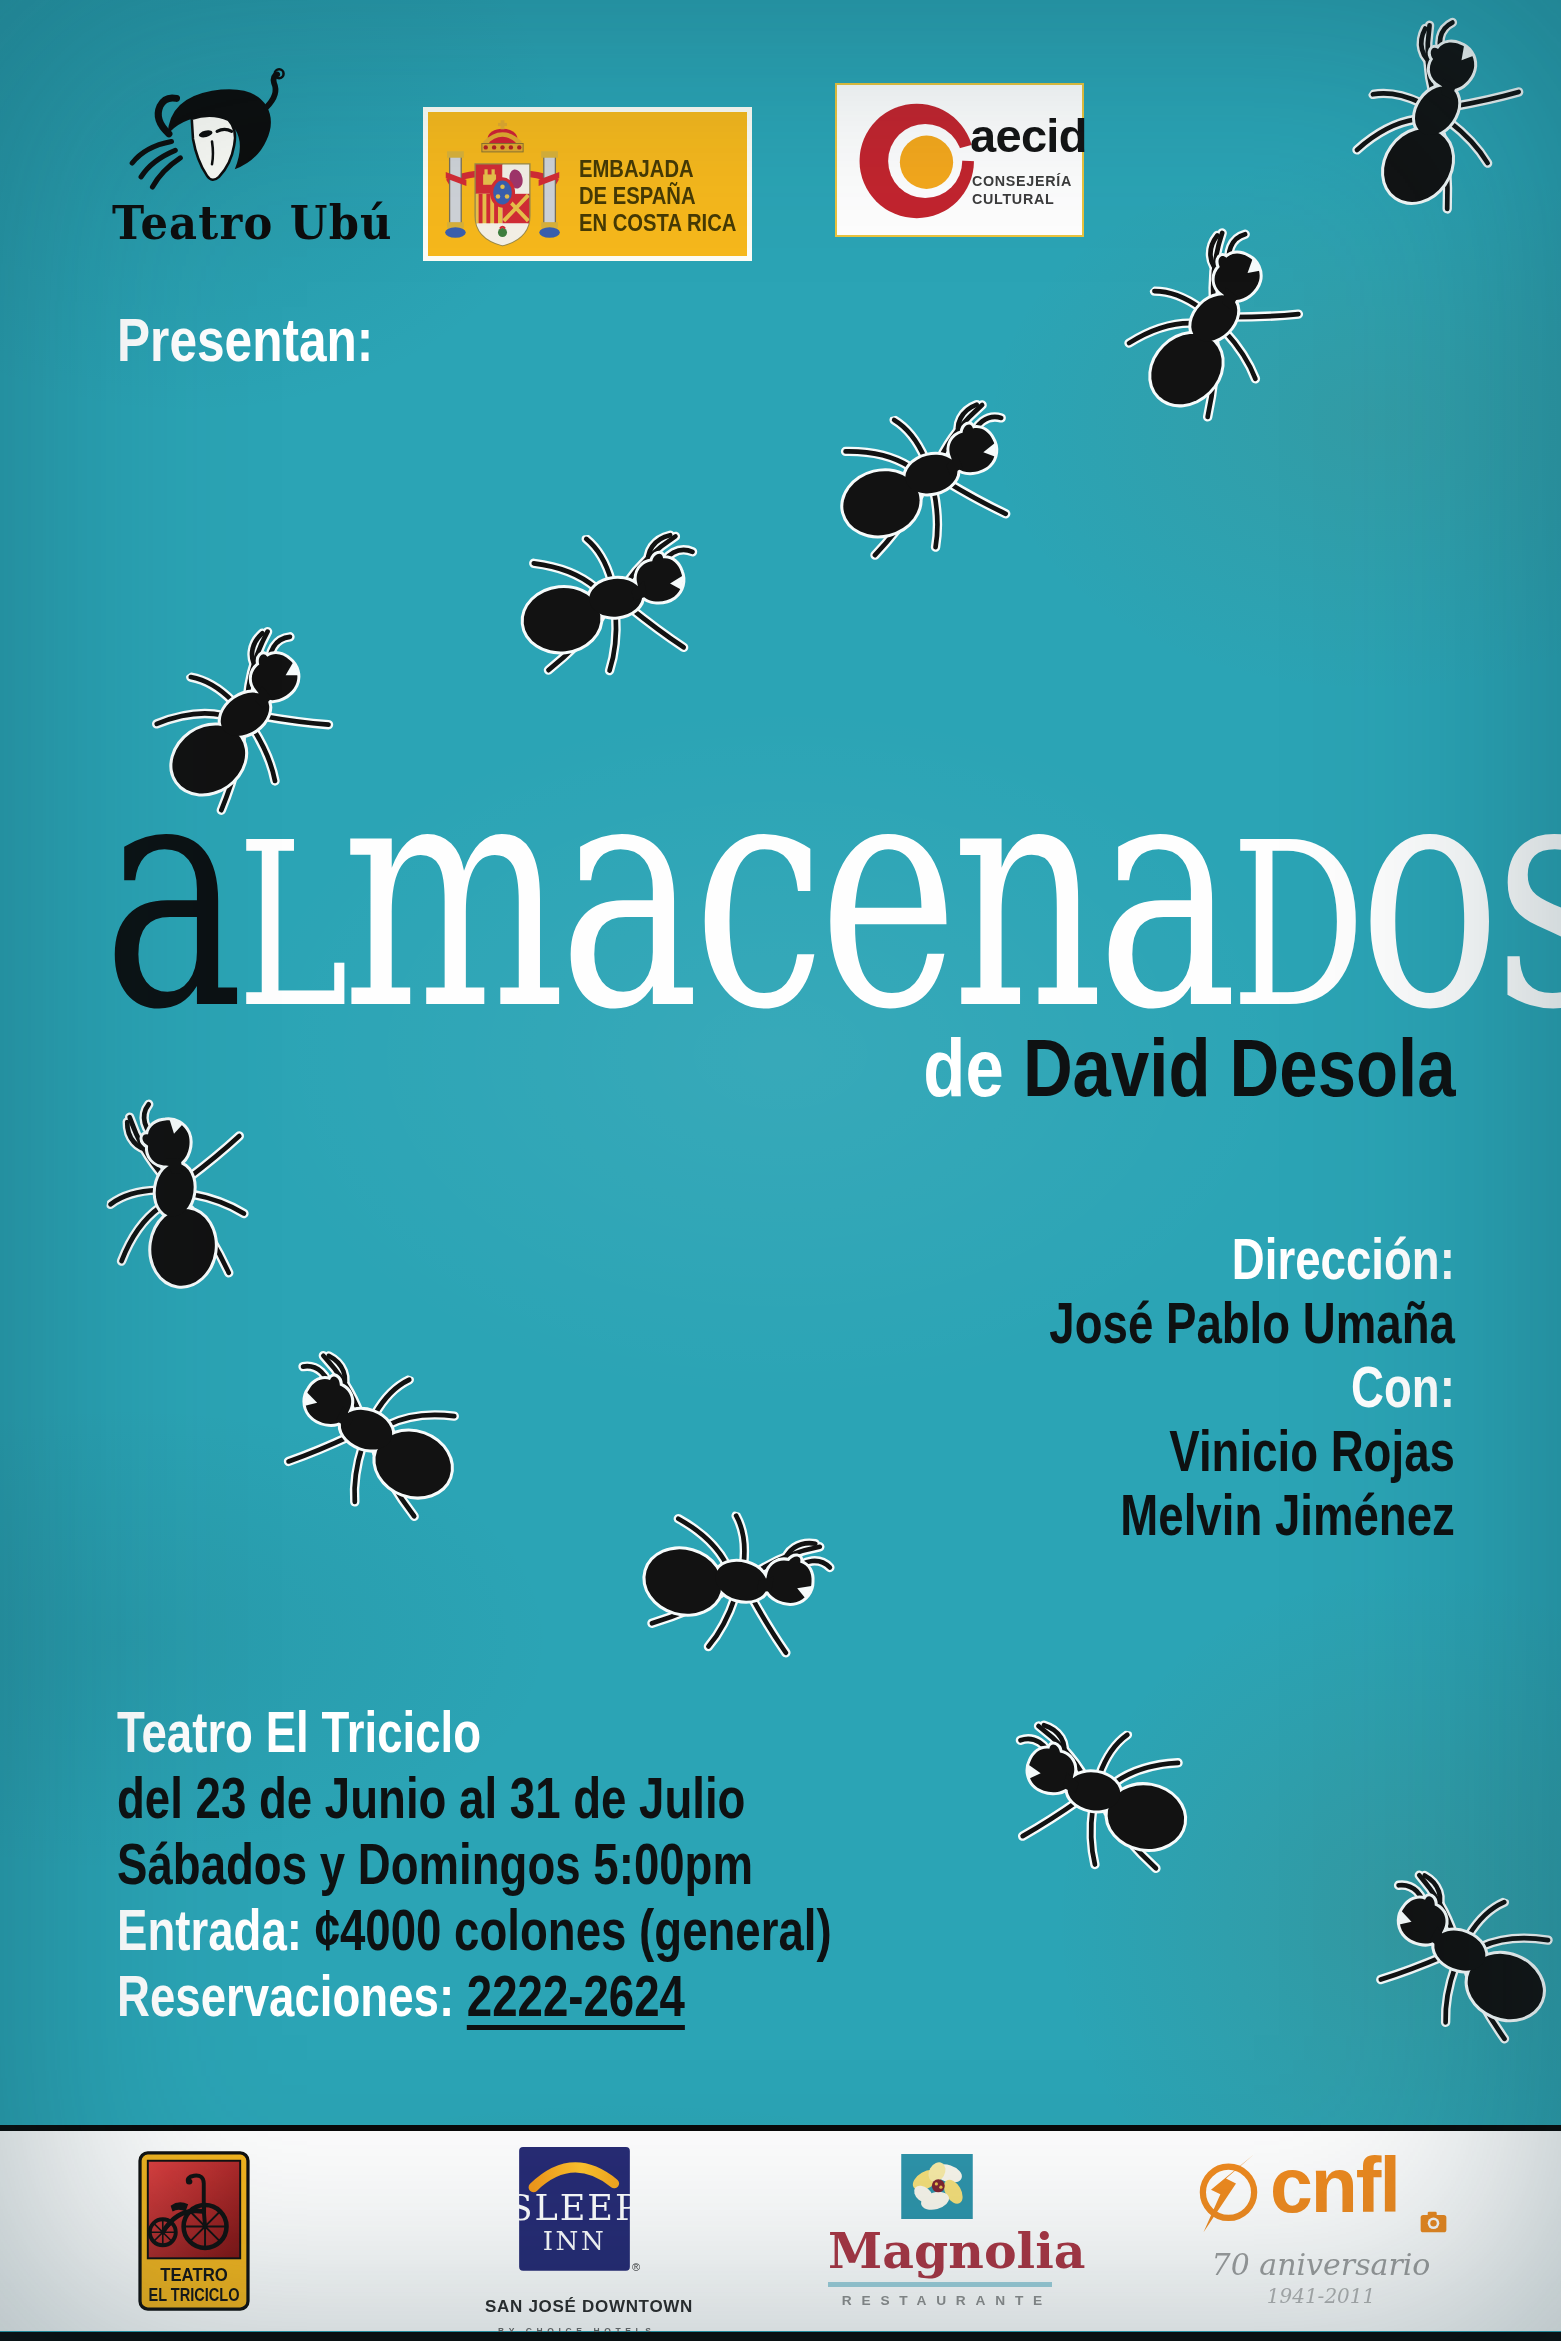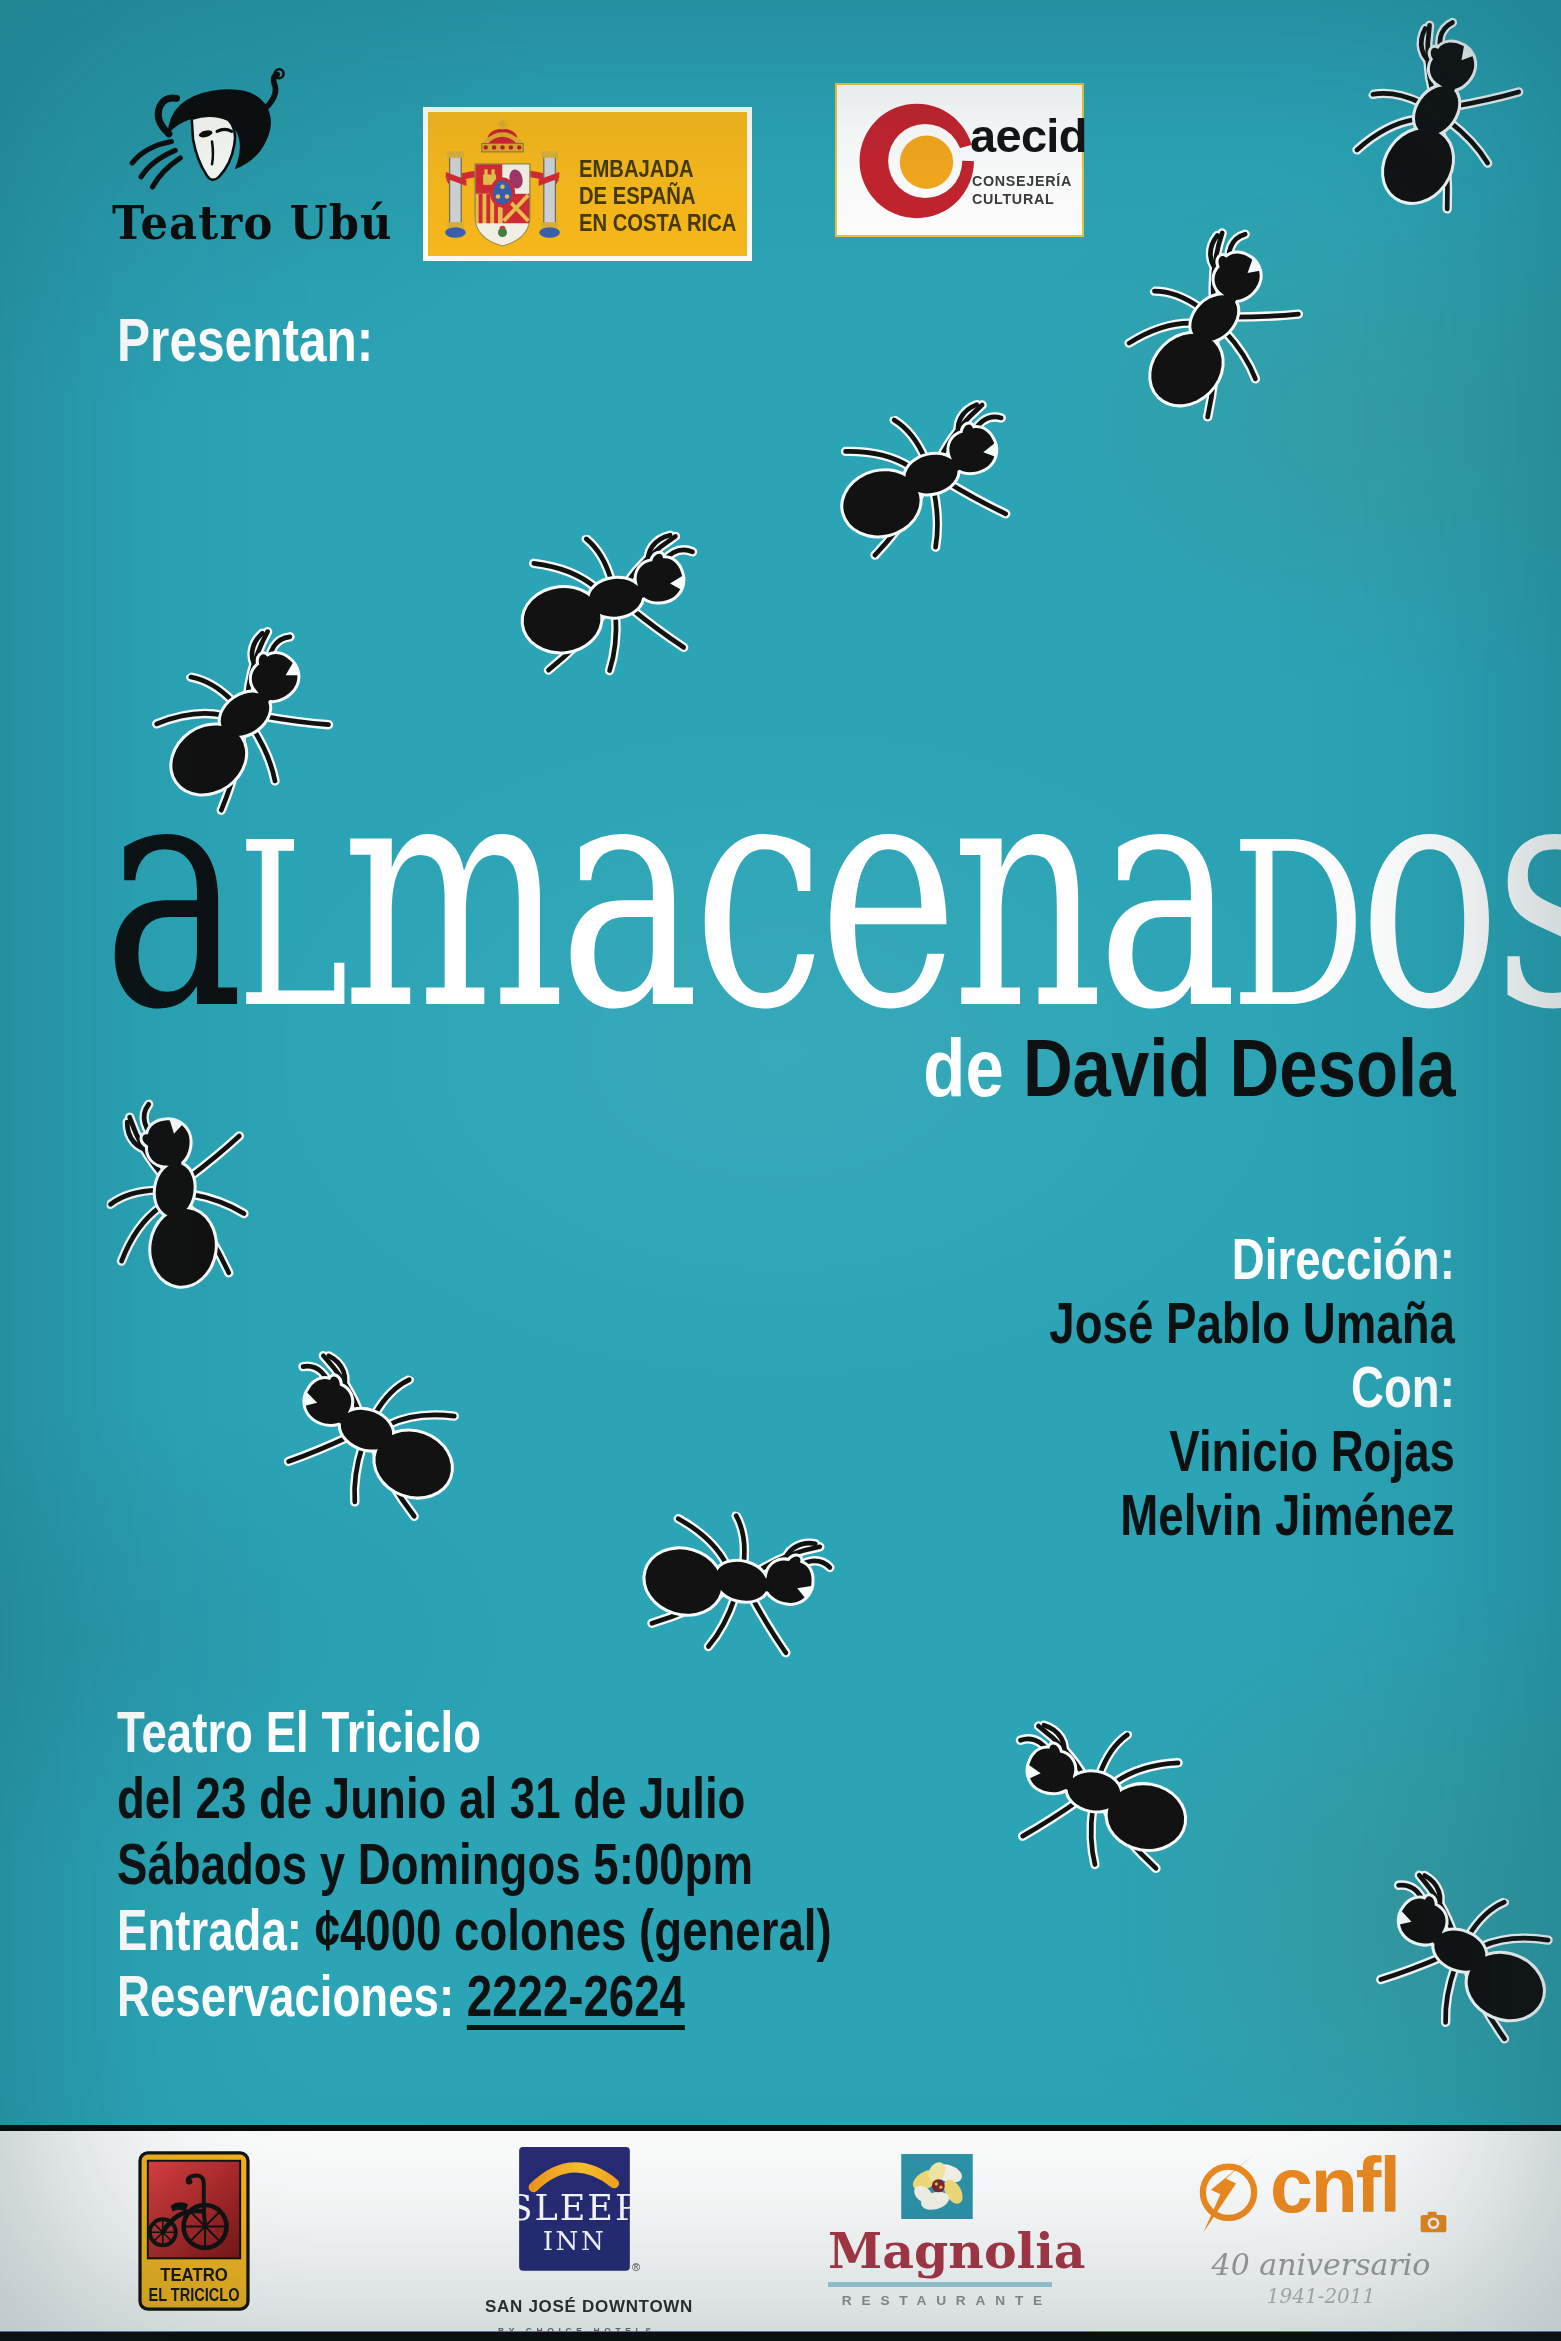--- a/index.html
+++ b/index.html
@@ -382,21 +382,21 @@
         <circle cx="60" cy="64" r="41" stroke="#ef8a1f" stroke-width="10" fill="none"></circle>
         <polygon points="100,4 56,42 72,50 20,128 47,67 32,60" fill="#ef8a1f"></polygon>
       </svg>
       <div class="cnfl-name">cnfl</div>
       <svg class="cnfl-cam" viewBox="0 0 42 34">
         <rect x="1" y="6" width="40" height="27" rx="4" fill="#ef8a1f"></rect>
         <rect x="12" y="1" width="14" height="7" rx="2" fill="#ef8a1f"></rect>
         <circle cx="21" cy="19" r="9" fill="#fdfdfd"></circle>
           <circle cx="21" cy="19" r="5" fill="#ef8a1f"></circle>
       </svg>
-      <div class="cnfl-anniv">40 aniversario</div>
+      <div class="cnfl-anniv">70 aniversario</div>
       <div class="cnfl-years">1941-2011</div>
     </div>
 
   </div>
   <div class="abs bar-bottom"></div>
 
 </div>
 
 
 </body></html>

